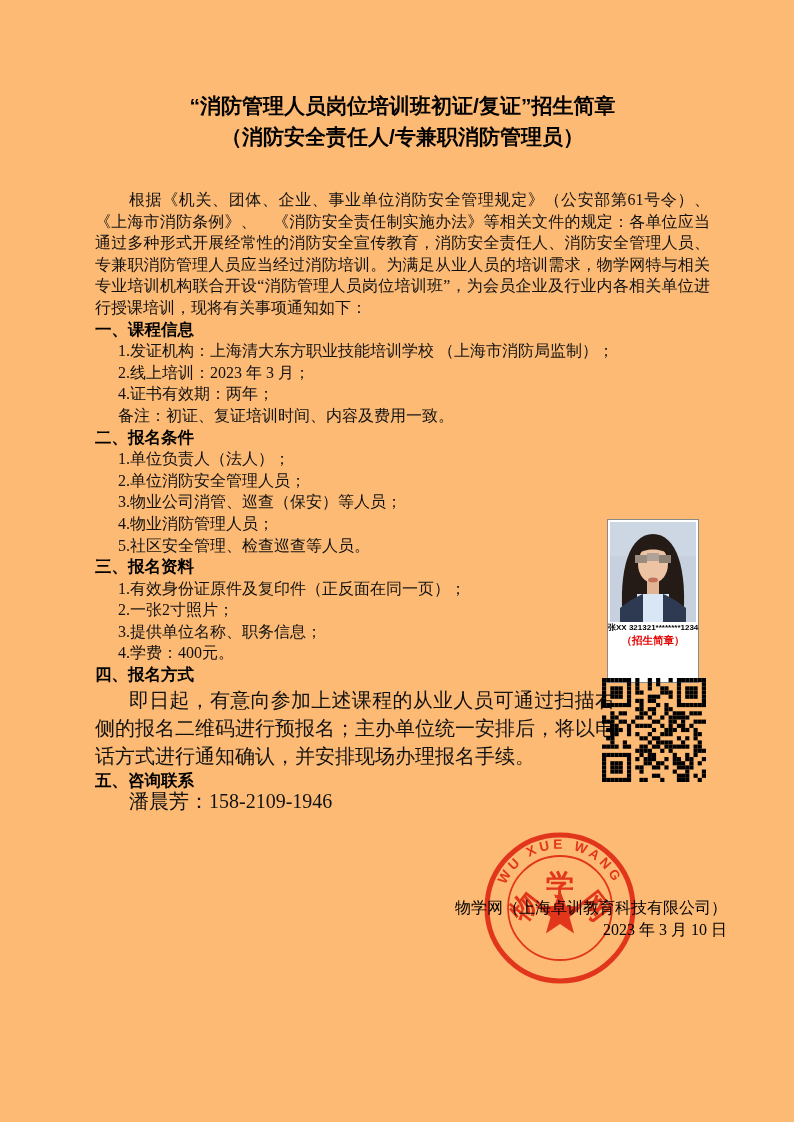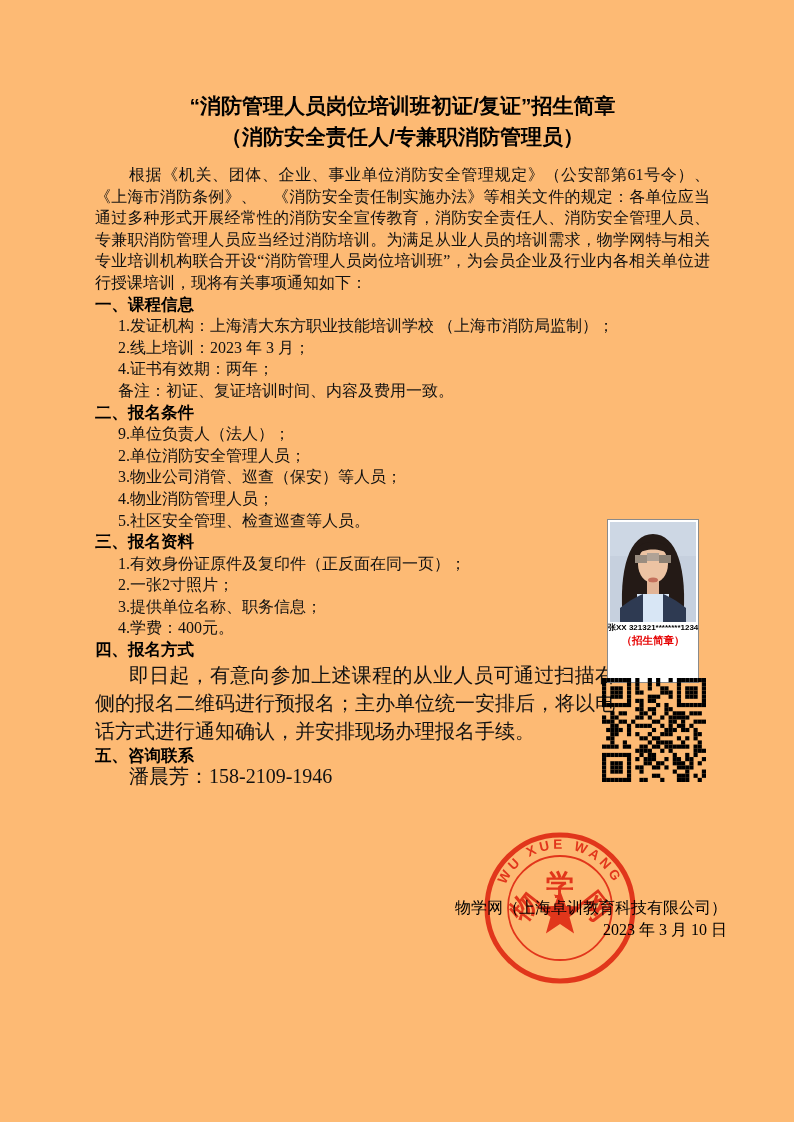--- a/index.html
+++ b/index.html
@@ -8,21 +8,21 @@
     font-family:"Liberation Serif","DejaVu Serif",serif;color:#111;
     overflow:hidden;
     padding-left:16px;
   }
   .content{position:absolute;left:95px;top:90px;width:615px;}
   .doc-title{
     text-align:center;font-family:"Liberation Sans","DejaVu Sans",sans-serif;
     font-weight:bold;font-size:21px;line-height:31px;color:#000;
   }
   .intro{
-    margin-top:12px;font-size:16px;line-height:21.6px;
+    margin-top:37px;font-size:16px;line-height:21.6px;
     text-align:justify;text-indent:34px;
   }
   .sec-heading{
     font-family:"Liberation Sans","DejaVu Sans",sans-serif;
     font-weight:bold;font-size:16.5px;line-height:21.6px;color:#000;
   }
   .item{padding-left:23px;font-size:16px;line-height:21.6px;}
   .sec4-para{
     font-size:20px;line-height:28px;text-align:justify;
     text-indent:34px;margin-right:95px;
@@ -68,21 +68,21 @@
 
     <div class="intro">根据《机关、团体、企业、事业单位消防安全管理规定》（公安部第61号令）、《上海市消防条例》、　《消防安全责任制实施办法》等相关文件的规定：各单位应当通过多种形式开展经常性的消防安全宣传教育，消防安全责任人、消防安全管理人员、专兼职消防管理人员应当经过消防培训。为满足从业人员的培训需求，物学网特与相关专业培训机构联合开设“消防管理人员岗位培训班”，为会员企业及行业内各相关单位进行授课培训，现将有关事项通知如下：</div>
 
     <div class="sec-heading">一、课程信息</div>
     <div class="item">1.发证机构：上海清大东方职业技能培训学校 （上海市消防局监制）；</div>
     <div class="item">2.线上培训：2023 年 3 月；</div>
     <div class="item">4.证书有效期：两年；</div>
     <div class="item">备注：初证、复证培训时间、内容及费用一致。</div>
 
     <div class="sec-heading">二、报名条件</div>
-    <div class="item">9.单位负责人（法人）；</div>
+    <div class="item">1.单位负责人（法人）；</div>
     <div class="item">2.单位消防安全管理人员；</div>
     <div class="item">3.物业公司消管、巡查（保安）等人员；</div>
     <div class="item">4.物业消防管理人员；</div>
     <div class="item">5.社区安全管理、检查巡查等人员。</div>
 
     <div class="sec-heading">三、报名资料</div>
     <div class="item">1.有效身份证原件及复印件（正反面在同一页）；</div>
     <div class="item">2.一张2寸照片；</div>
     <div class="item">3.提供单位名称、职务信息；</div>
     <div class="item">4.学费：400元。</div>

